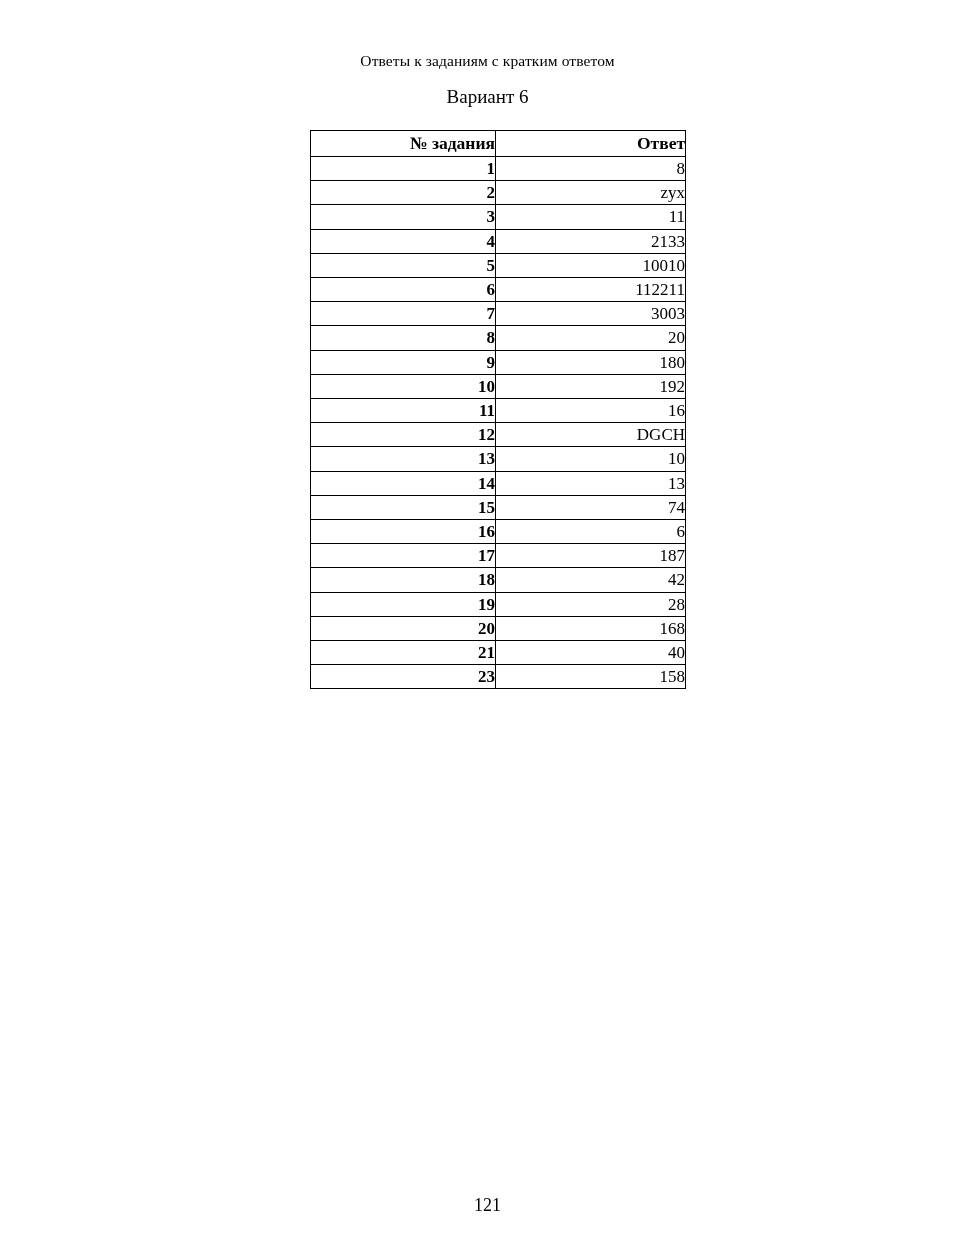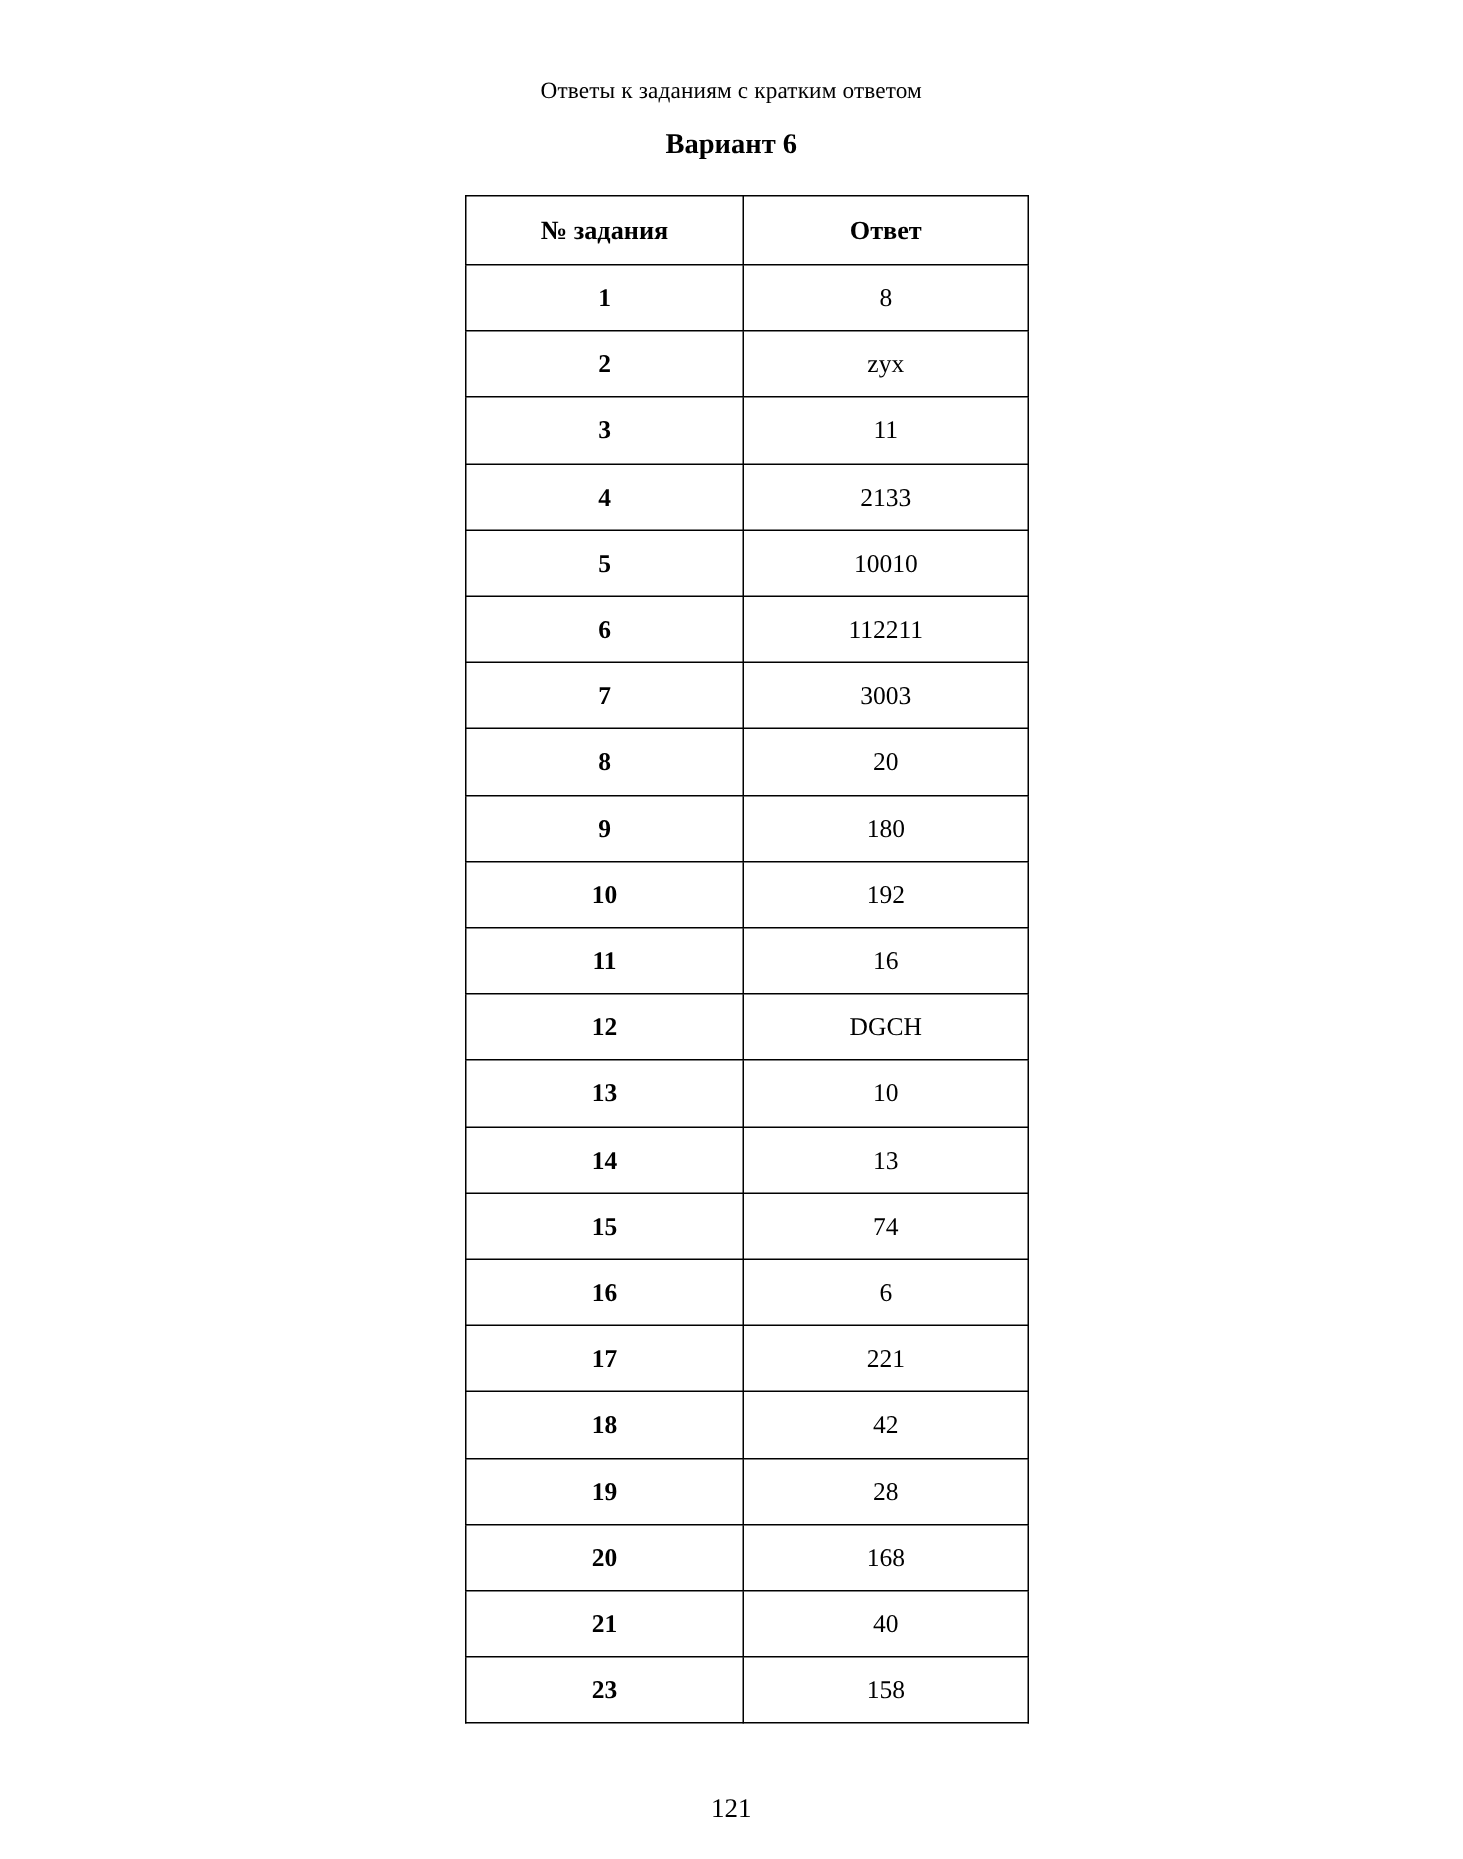--- a/index.html
+++ b/index.html
@@ -34,40 +34,40 @@
     letter-spacing: 0.1px;
   }
 
   .variant-title {
     position: absolute;
     top: 86px;
     left: 0;
     width: 975px;
     text-align: center;
     font-size: 19px;
-    font-weight: bold;
+    font-weight: normal;
     font-family: "Liberation Serif", serif;
   }
 
   .answers-table {
     position: absolute;
     top: 130px;
     left: 310px;
     width: 375px;
     border-collapse: collapse;
     table-layout: fixed;
   }
 
   .answers-table td,
   .answers-table th {
     border: 1px solid #000000;
     height: 23.2px;
     line-height: 23.2px;
-    padding: 10px;
-    text-align: center;
+    padding: 0;
+    text-align: right;
     font-size: 17px;
     font-family: "Liberation Serif", serif;
     vertical-align: middle;
   }
 
   .answers-table th {
     font-weight: bold;
     font-size: 17.5px;
     height: 25px;
     line-height: 25px;
@@ -175,21 +175,21 @@
         <tr>
           <td class="num-cell">15</td>
           <td class="ans-cell">74</td>
         </tr>
         <tr>
           <td class="num-cell">16</td>
           <td class="ans-cell">6</td>
         </tr>
         <tr>
           <td class="num-cell">17</td>
-          <td class="ans-cell">221</td>
+          <td class="ans-cell">187</td>
         </tr>
         <tr>
           <td class="num-cell">18</td>
           <td class="ans-cell">42</td>
         </tr>
         <tr>
           <td class="num-cell">19</td>
           <td class="ans-cell">28</td>
         </tr>
         <tr>

